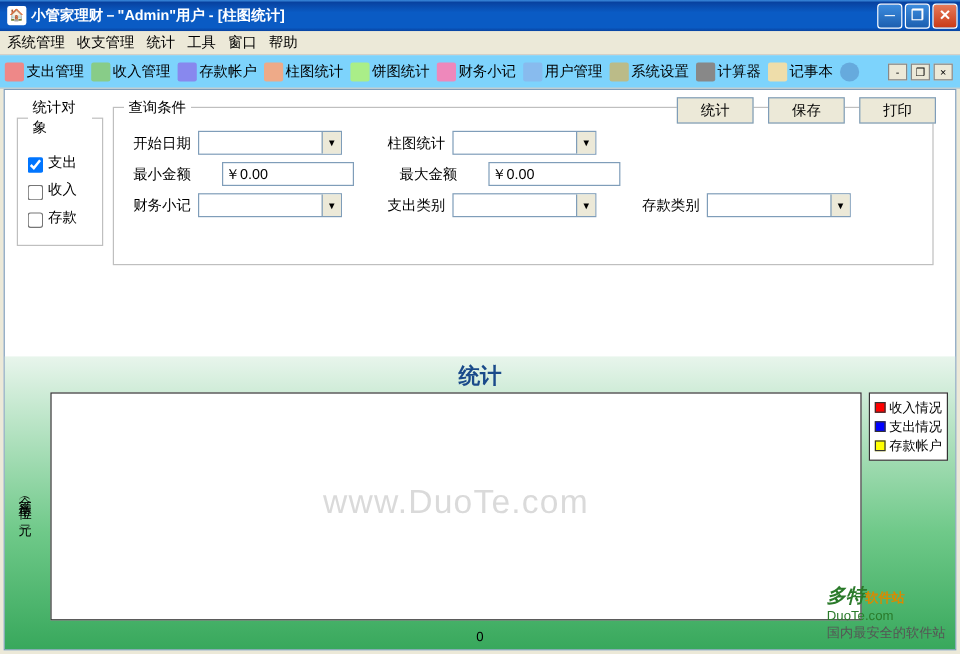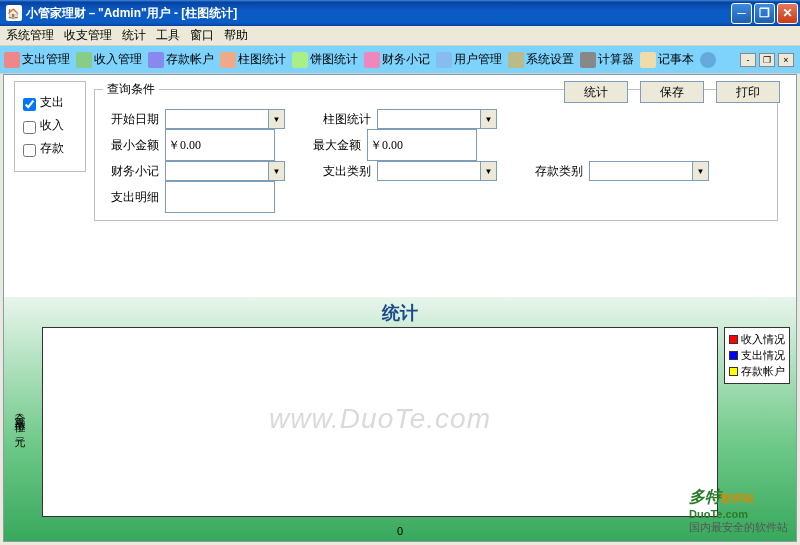--- a/index.html
+++ b/index.html
@@ -24,29 +24,29 @@
 .hidecond { display: flex; align-items: center; margin-bottom: 4px; }
 .row1 { display: flex; align-items: flex-start; }
 .actionbtns { position: absolute; right: 16px; top: 6px; display: flex; gap: 12px; }
 .btn { width: 64px; height: 22px; border: 1px solid #7f9db9; background: #ece9d8; cursor: pointer; font-family: inherit; font-size: 12px; }
 fieldset { border: 1px solid #bfbfbf; padding: 6px 8px 8px 8px; margin-right: 8px; }
 legend { padding: 0 4px; }
 .statobj { width: 72px; }
 .statobj label { display: flex; align-items: flex-end; margin: 6px 0; }
 .statobj input { margin-right: 4px; }
 .querycond { flex: 1; }
-.qrow { display: flex; align-items: center; margin: 4px 0; height: 22px; font-family: Liberation Serif, serif; }
+.qrow { display: flex; align-items: center; margin: 4px 0; height: 22px; }
 .qlabel { width: 56px; text-align: right; margin-right: 6px; }
-.qinput { width: 110px; height: 32px; border: 1px solid #7f9db9; font-family: inherit; font-size: 12px; padding: 0 2px; }
+.qinput { width: 110px; height: 20px; border: 1px solid #7f9db9; font-family: inherit; font-size: 12px; padding: 0 2px; margin-left: 20px; }
 .qcombo { width: 120px; height: 20px; border: 1px solid #7f9db9; background: #fff; display: flex; align-items: center; position: relative; }
 .qcombo .arrow { position: absolute; right: 0; top: 0; width: 16px; height: 18px; background: #ece9d8; border-left: 1px solid #7f9db9; display:flex; align-items:center; justify-content:center; font-size:8px; }
 .qcol { display: flex; align-items: center; margin-right: 30px; }
 .chartarea { position: absolute; top: 222px; left: 0; right: 0; bottom: 0; background: linear-gradient(to bottom, #e8f5ec 0%, #6fc989 60%, #38a85c 100%); }
 .charttitle { text-align: center; font-size: 18px; font-weight: bold; color: #1a4a8a; padding: 4px 0; font-family: "SimSun"; }
-.plotbox { position: absolute; top: 30px; left: 38px; right: 78px; bottom: 24px; background: #fff; border: 1px solid #333; font-style: italic; }
+.plotbox { position: absolute; top: 30px; left: 38px; right: 78px; bottom: 24px; background: #fff; border: 1px solid #333; }
 .watermark { position: absolute; top: 50%; left: 50%; transform: translate(-50%, -60%); font-size: 28px; color: rgba(150,150,150,0.35); font-family: Arial; letter-spacing: 1px; pointer-events: none; }
 .legend-box { position: absolute; top: 30px; right: 6px; background: #fff; border: 1px solid #333; padding: 3px 4px; font-size: 11px; }
 .legend-item { display: flex; align-items: center; margin: 1px 0; }
 .legend-sw { width: 9px; height: 9px; border: 1px solid #333; margin-right: 3px; }
 .yaxis-label { position: absolute; left: 8px; top: 50%; transform: translateY(-50%); writing-mode: vertical-rl; font-size: 11px; letter-spacing: 2px; }
 .xaxis-label { position: absolute; bottom: 4px; left: 50%; transform: translateX(-50%); font-size: 11px; }
 .duote { position: absolute; right: 8px; bottom: 6px; text-align: left; font-size: 11px; color: #555; }
 .duote .brand { font-size: 16px; font-weight: bold; color: #2a7a2a; font-style: italic; }
 .duote .tag { color: #d98a00; font-weight:bold; }
 .checkbox { width:13px; height:13px; }
@@ -127,20 +127,21 @@
 
   <div class="content">
     <div class="topform">
       <div class="actionbtns">
         <button class="btn">统计</button>
         <button class="btn">保存</button>
         <button class="btn">打印</button>
       </div>
       <div class="row1">
         <fieldset class="statobj">
+          <legend>统计对象</legend>
           <label>
               <input type="checkbox" class="checkbox" checked="" style="">
               <span>支出</span>
             </label>
           <label>
               <input type="checkbox" class="checkbox" style="">
               <span>收入</span>
             </label>
           <label>
               <input type="checkbox" class="checkbox" style="">
@@ -187,24 +188,20 @@
                 </div>
               </div>
             <div class="qcol">
                 <span class="qlabel">存款类别</span>
                 <div class="qcombo">
                   <span class="arrow">▼</span>
                 </div>
               </div>
           </div>
           <div class="qrow">
-            <div class="qcol">
-                <span class="qlabel">支出明细</span>
-                <input class="qinput" style="">
-              </div>
           </div>
         </fieldset>
       </div>
     </div>
 
     <div class="chartarea">
       <div class="charttitle">统计</div>
       <div class="yaxis-label">金额（单位：元）</div>
       <div class="plotbox">
         <div class="watermark">www.DuoTe.com</div>
@@ -219,18 +216,18 @@
             <span>支出情况</span>
           </div>
         <div class="legend-item">
             <span class="legend-sw" style="background:#ffff00"></span>
             <span>存款帐户</span>
           </div>
       </div>
       <div class="xaxis-label">0</div>
       <div class="duote">
         <div><span class="brand">多特</span><span class="tag">软件站</span></div>
-        <div style="color:#2a7a2a;font-weight:bold">DuoTe.com</div>
+        <div style="color:#2a7a2a;font-weight:normal">DuoTe.com</div>
         <div>国内最安全的软件站</div>
       </div>
     </div>
   </div>
 </div>
 
 </body></html>

